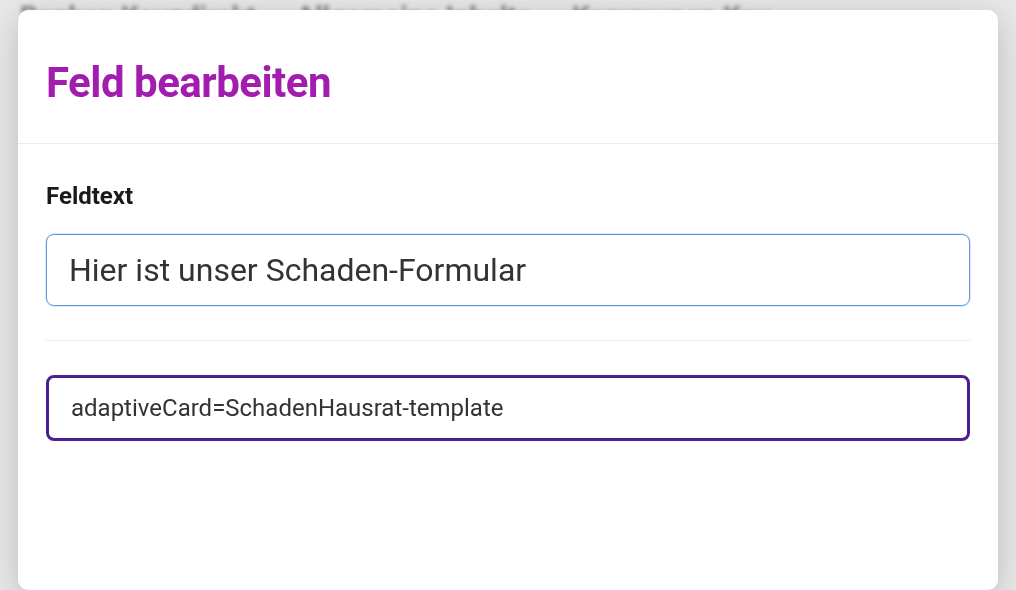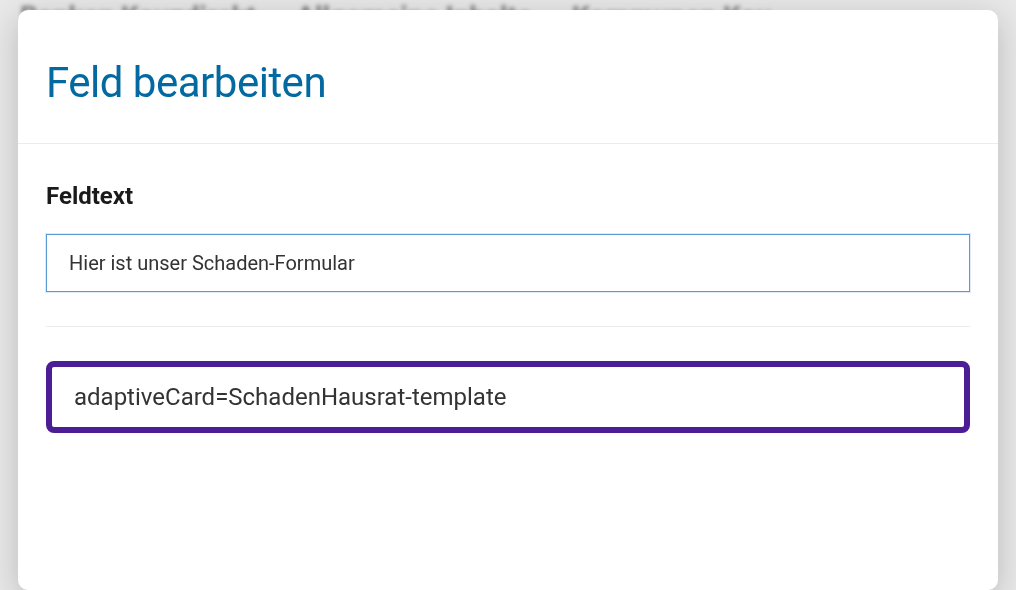--- a/index.html
+++ b/index.html
@@ -44,22 +44,22 @@
       overflow: hidden;
     }
     
     .modal-header {
       padding: 48px 28px 36px 28px;
       border-bottom: 1px solid #ececec;
     }
     
     .modal-title {
       font-size: 42px;
-      font-weight: 400;
-      color: #0369a1;
+      font-weight: 700;
+      color: #a21caf;
       letter-spacing: -0.5px;
     }
     
     .modal-body {
       padding: 38px 28px;
     }
     
     .form-group {
       margin-bottom: 0;
     }
@@ -68,26 +68,26 @@
       display: block;
       font-size: 24px;
       font-weight: 700;
       color: #1a1a1a;
       margin-bottom: 24px;
     }
     
     .form-input {
       width: 100%;
       padding: 16px 22px;
-      font-size: 20px;
+      font-size: 32px;
       font-weight: 400;
       color: #333;
       background: #ffffff;
       border: 1px solid #d0d0d0;
-      border-radius: 0;
+      border-radius: 8px;
       outline: none;
       font-family: inherit;
     }
     
     .form-input.focused {
       border: 1.5px solid #5b9bd5;
       box-shadow: 0 0 0 1px rgba(91, 155, 213, 0.2);
     }
     
     .divider {
@@ -96,21 +96,21 @@
       margin: 34px 0;
     }
     
     .actions-input {
       width: 100%;
       padding: 16px 22px;
       font-size: 24px;
       font-weight: 400;
       color: #333;
       background: #ffffff;
-      border: 6px solid #4c1d95;
+      border: 3px solid #4c1d95;
       border-radius: 8px;
       outline: none;
       font-family: inherit;
     }
   </style>
 </head>
 <body>
 
 <div class="background-nav">
   <span>Banken Kauzdirekt</span>

